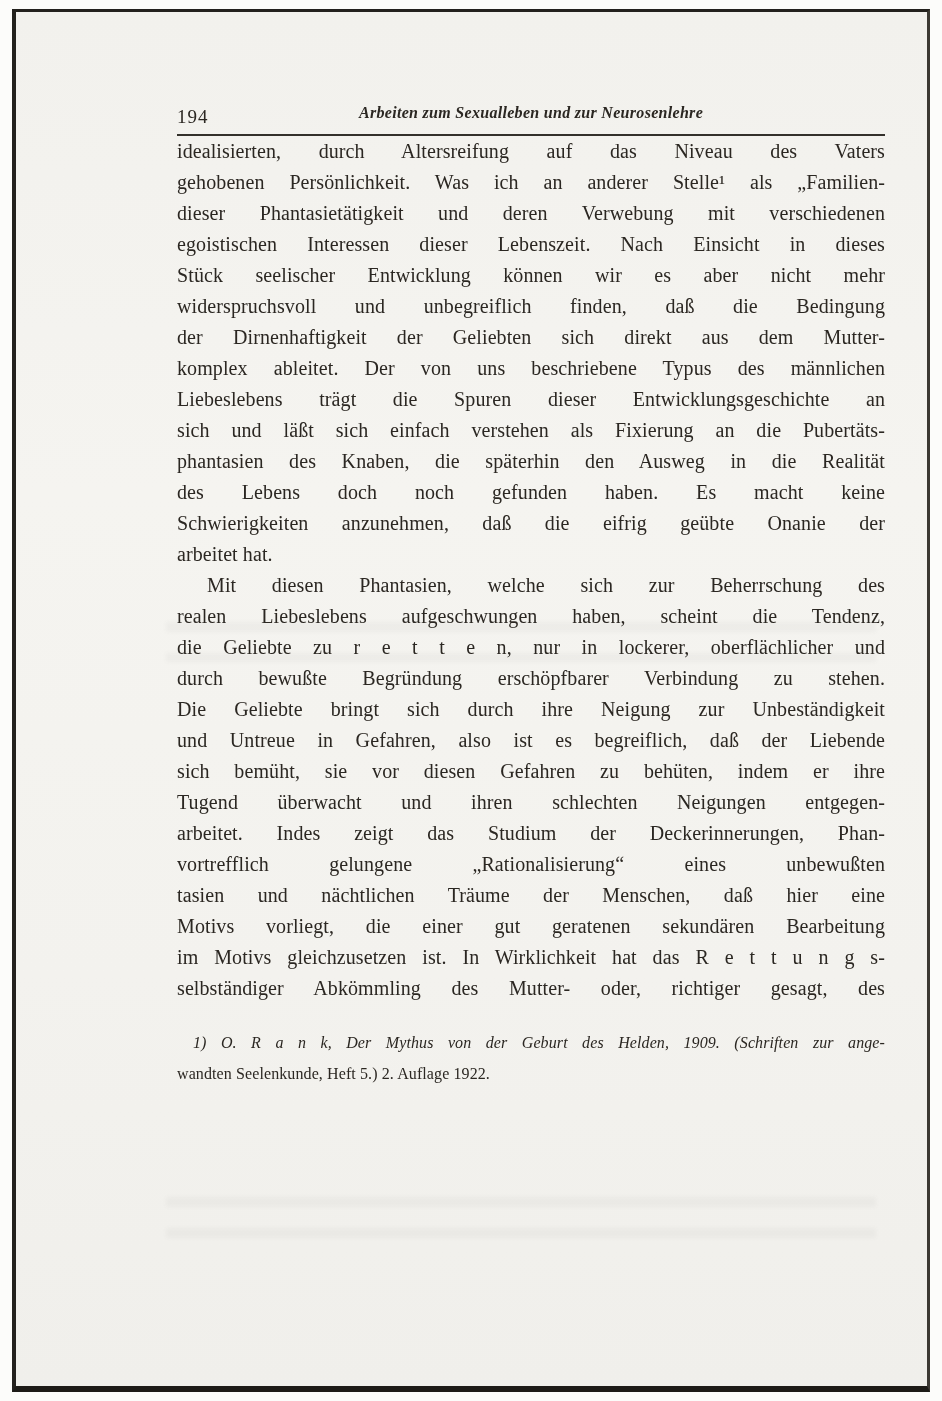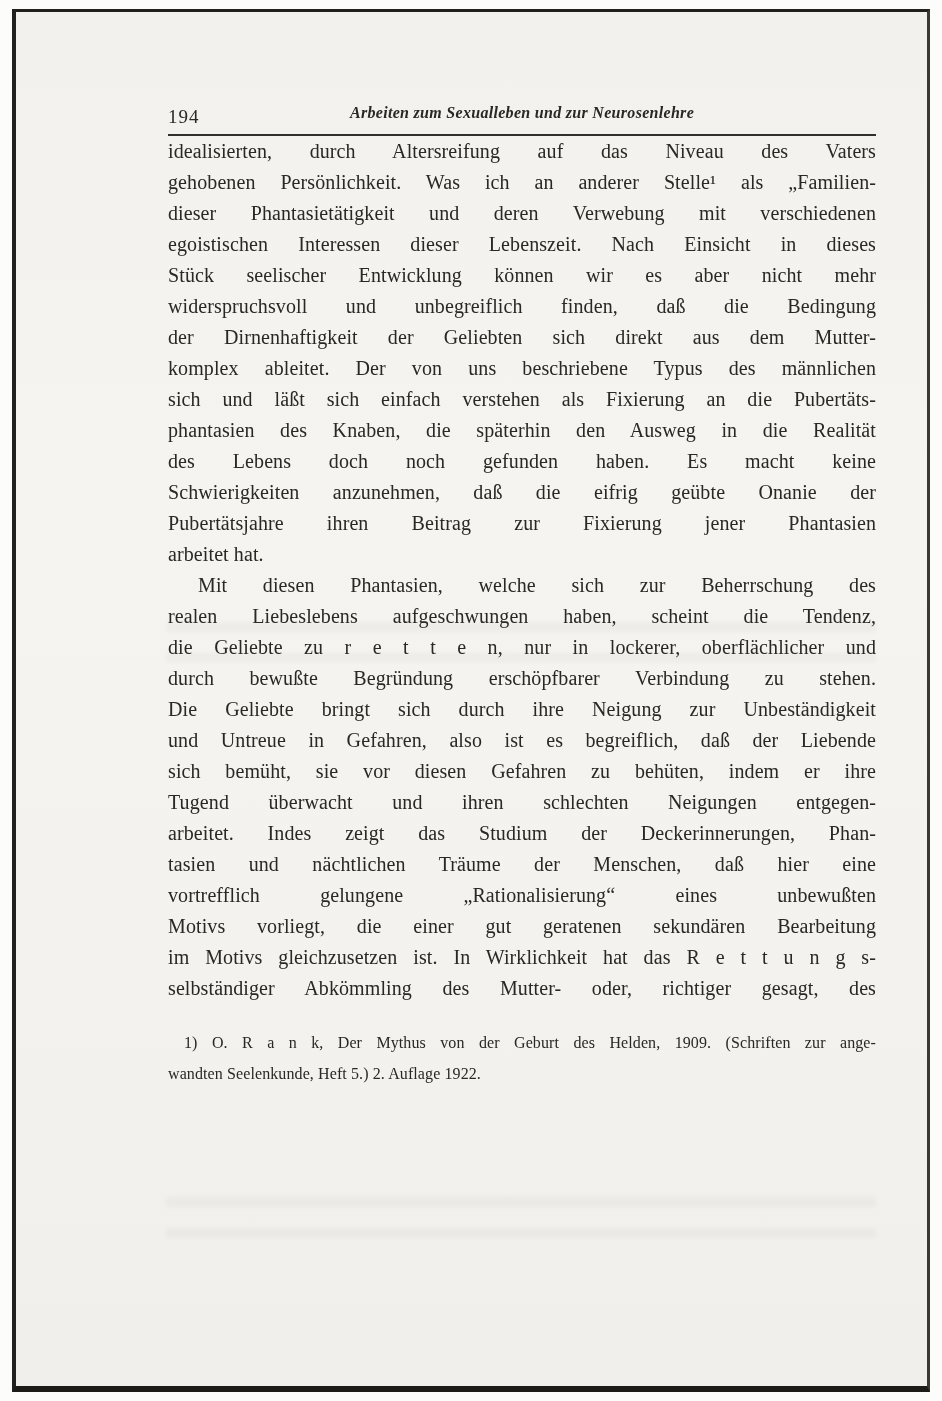--- a/index.html
+++ b/index.html
@@ -22,21 +22,21 @@
     position:absolute;
     left:12px; top:9px; right:12px; bottom:9px;
     background:linear-gradient(180deg,#f2f1ed 0%, #f5f4f0 35%, #f3f2ee 70%, #f0efeb 100%);
     border-top:3px solid var(--edge);
     border-left:4px solid var(--edge);
     border-right:3px solid #3c3933;
     border-bottom:6px solid #1d1b17;
   }
   .content{
     position:absolute;
-    left:152px; top:92px;
+    left:161px; top:92px;
     width:708px;
   }
   .header{
     position:relative;
     height:26px;
   }
   .page-num{
     position:absolute; left:0; top:2px;
     font-size:19px; letter-spacing:1px;
   }
@@ -60,21 +60,21 @@
     line-height:31px;
     letter-spacing:0.1px;
   }
   .line{
     text-align:justify;
     text-align-last:justify;
     min-height:31px;
   }
   .line.last{ text-align-last:left; }
   .line.indent{ padding-left:30px; }
-  .line.indent-sm{ padding-left:16px; }
+  .line.indent-sm{ padding-left:16px;font-style:italic; }
   .footnote{
     margin-top:26px;
     font-size:16px;
     line-height:26px;
   }
   .ghost{
     position:absolute;
     left:150px; width:710px;
     opacity:0.045;
     background:repeating-linear-gradient(180deg,#555 0 10px, transparent 10px 31px);
@@ -100,39 +100,39 @@
     <div class="body-text">
         <div class="para">
           <div class="line">idealisierten, durch Altersreifung auf das Niveau des Vaters</div>
           <div class="line">gehobenen Persönlichkeit. Was ich an anderer Stelle¹ als „Familien-</div>
           <div class="line">dieser Phantasietätigkeit und deren Verwebung mit verschiedenen</div>
           <div class="line">egoistischen Interessen dieser Lebenszeit. Nach Einsicht in dieses</div>
           <div class="line">Stück seelischer Entwicklung können wir es aber nicht mehr</div>
           <div class="line">widerspruchsvoll und unbegreiflich finden, daß die Bedingung</div>
           <div class="line">der Dirnenhaftigkeit der Geliebten sich direkt aus dem Mutter-</div>
           <div class="line">komplex ableitet. Der von uns beschriebene Typus des männlichen</div>
+          <div class="line">Liebeslebens trägt die Spuren dieser Entwicklungsgeschichte an</div>
           <div class="line">sich und läßt sich einfach verstehen als Fixierung an die Pubertäts-</div>
           <div class="line">phantasien des Knaben, die späterhin den Ausweg in die Realität</div>
           <div class="line">des Lebens doch noch gefunden haben. Es macht keine</div>
           <div class="line">Schwierigkeiten anzunehmen, daß die eifrig geübte Onanie der</div>
-          <div class="line">Pubertätsjahre ihren Beitrag zur Fixierung jener Phantasien</div>
           <div class="line last">arbeitet hat.</div>
         </div>
         <div class="para">
           <div class="line indent">Mit diesen Phantasien, welche sich zur Beherrschung des</div>
           <div class="line">realen Liebeslebens aufgeschwungen haben, scheint die Tendenz,</div>
           <div class="line">die Geliebte zu r e t t e n, nur in lockerer, oberflächlicher und</div>
           <div class="line">durch bewußte Begründung erschöpfbarer Verbindung zu stehen.</div>
           <div class="line">Die Geliebte bringt sich durch ihre Neigung zur Unbeständigkeit</div>
           <div class="line">und Untreue in Gefahren, also ist es begreiflich, daß der Liebende</div>
           <div class="line">sich bemüht, sie vor diesen Gefahren zu behüten, indem er ihre</div>
           <div class="line">Tugend überwacht und ihren schlechten Neigungen entgegen-</div>
           <div class="line">arbeitet. Indes zeigt das Studium der Deckerinnerungen, Phan-</div>
+          <div class="line">vortrefflich gelungene „Rationalisierung“ eines unbewußten</div>
           <div class="line">tasien und nächtlichen Träume der Menschen, daß hier eine</div>
-          <div class="line">vortrefflich gelungene „Rationalisierung“ eines unbewußten</div>
           <div class="line">Motivs vorliegt, die einer gut geratenen sekundären Bearbeitung</div>
           <div class="line">im Motivs gleichzusetzen ist. In Wirklichkeit hat das R e t t u n g s-</div>
           <div class="line">selbständiger Abkömmling des Mutter- oder, richtiger gesagt, des</div>
         </div>
       </div>
 
     <div class="footnote body-text" style="font-size:16px;line-height:26px;">
         <div class="line indent-sm">1) O. R a n k, Der Mythus von der Geburt des Helden, 1909. (Schriften zur ange-</div>
         <div class="line last">wandten Seelenkunde, Heft 5.) 2. Auflage 1922.</div>
       </div>

